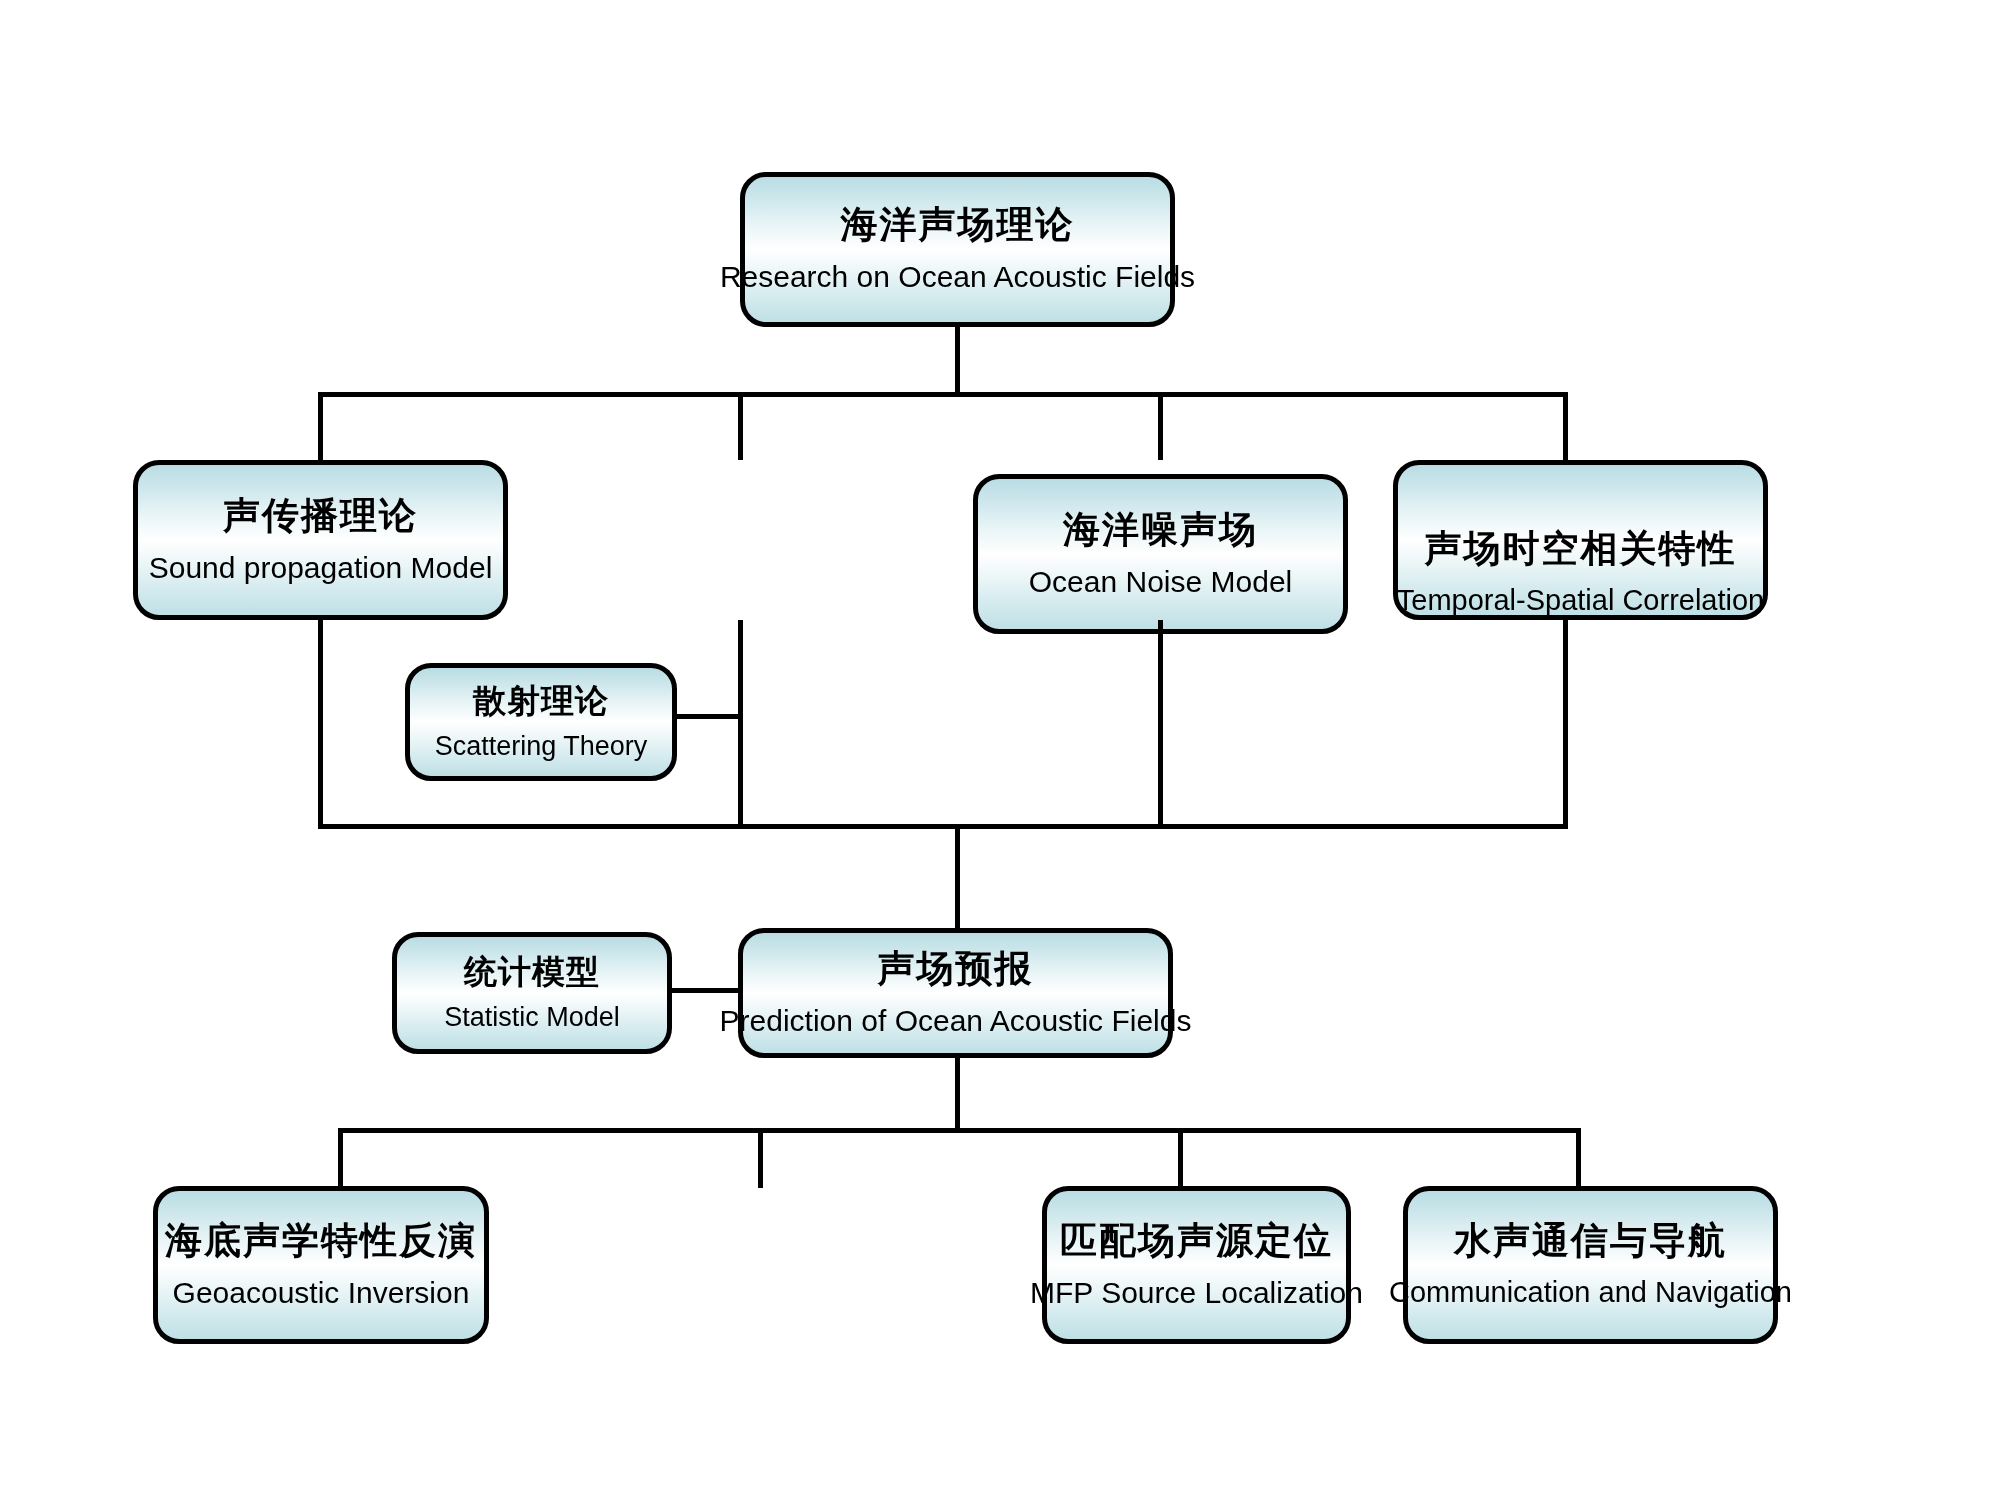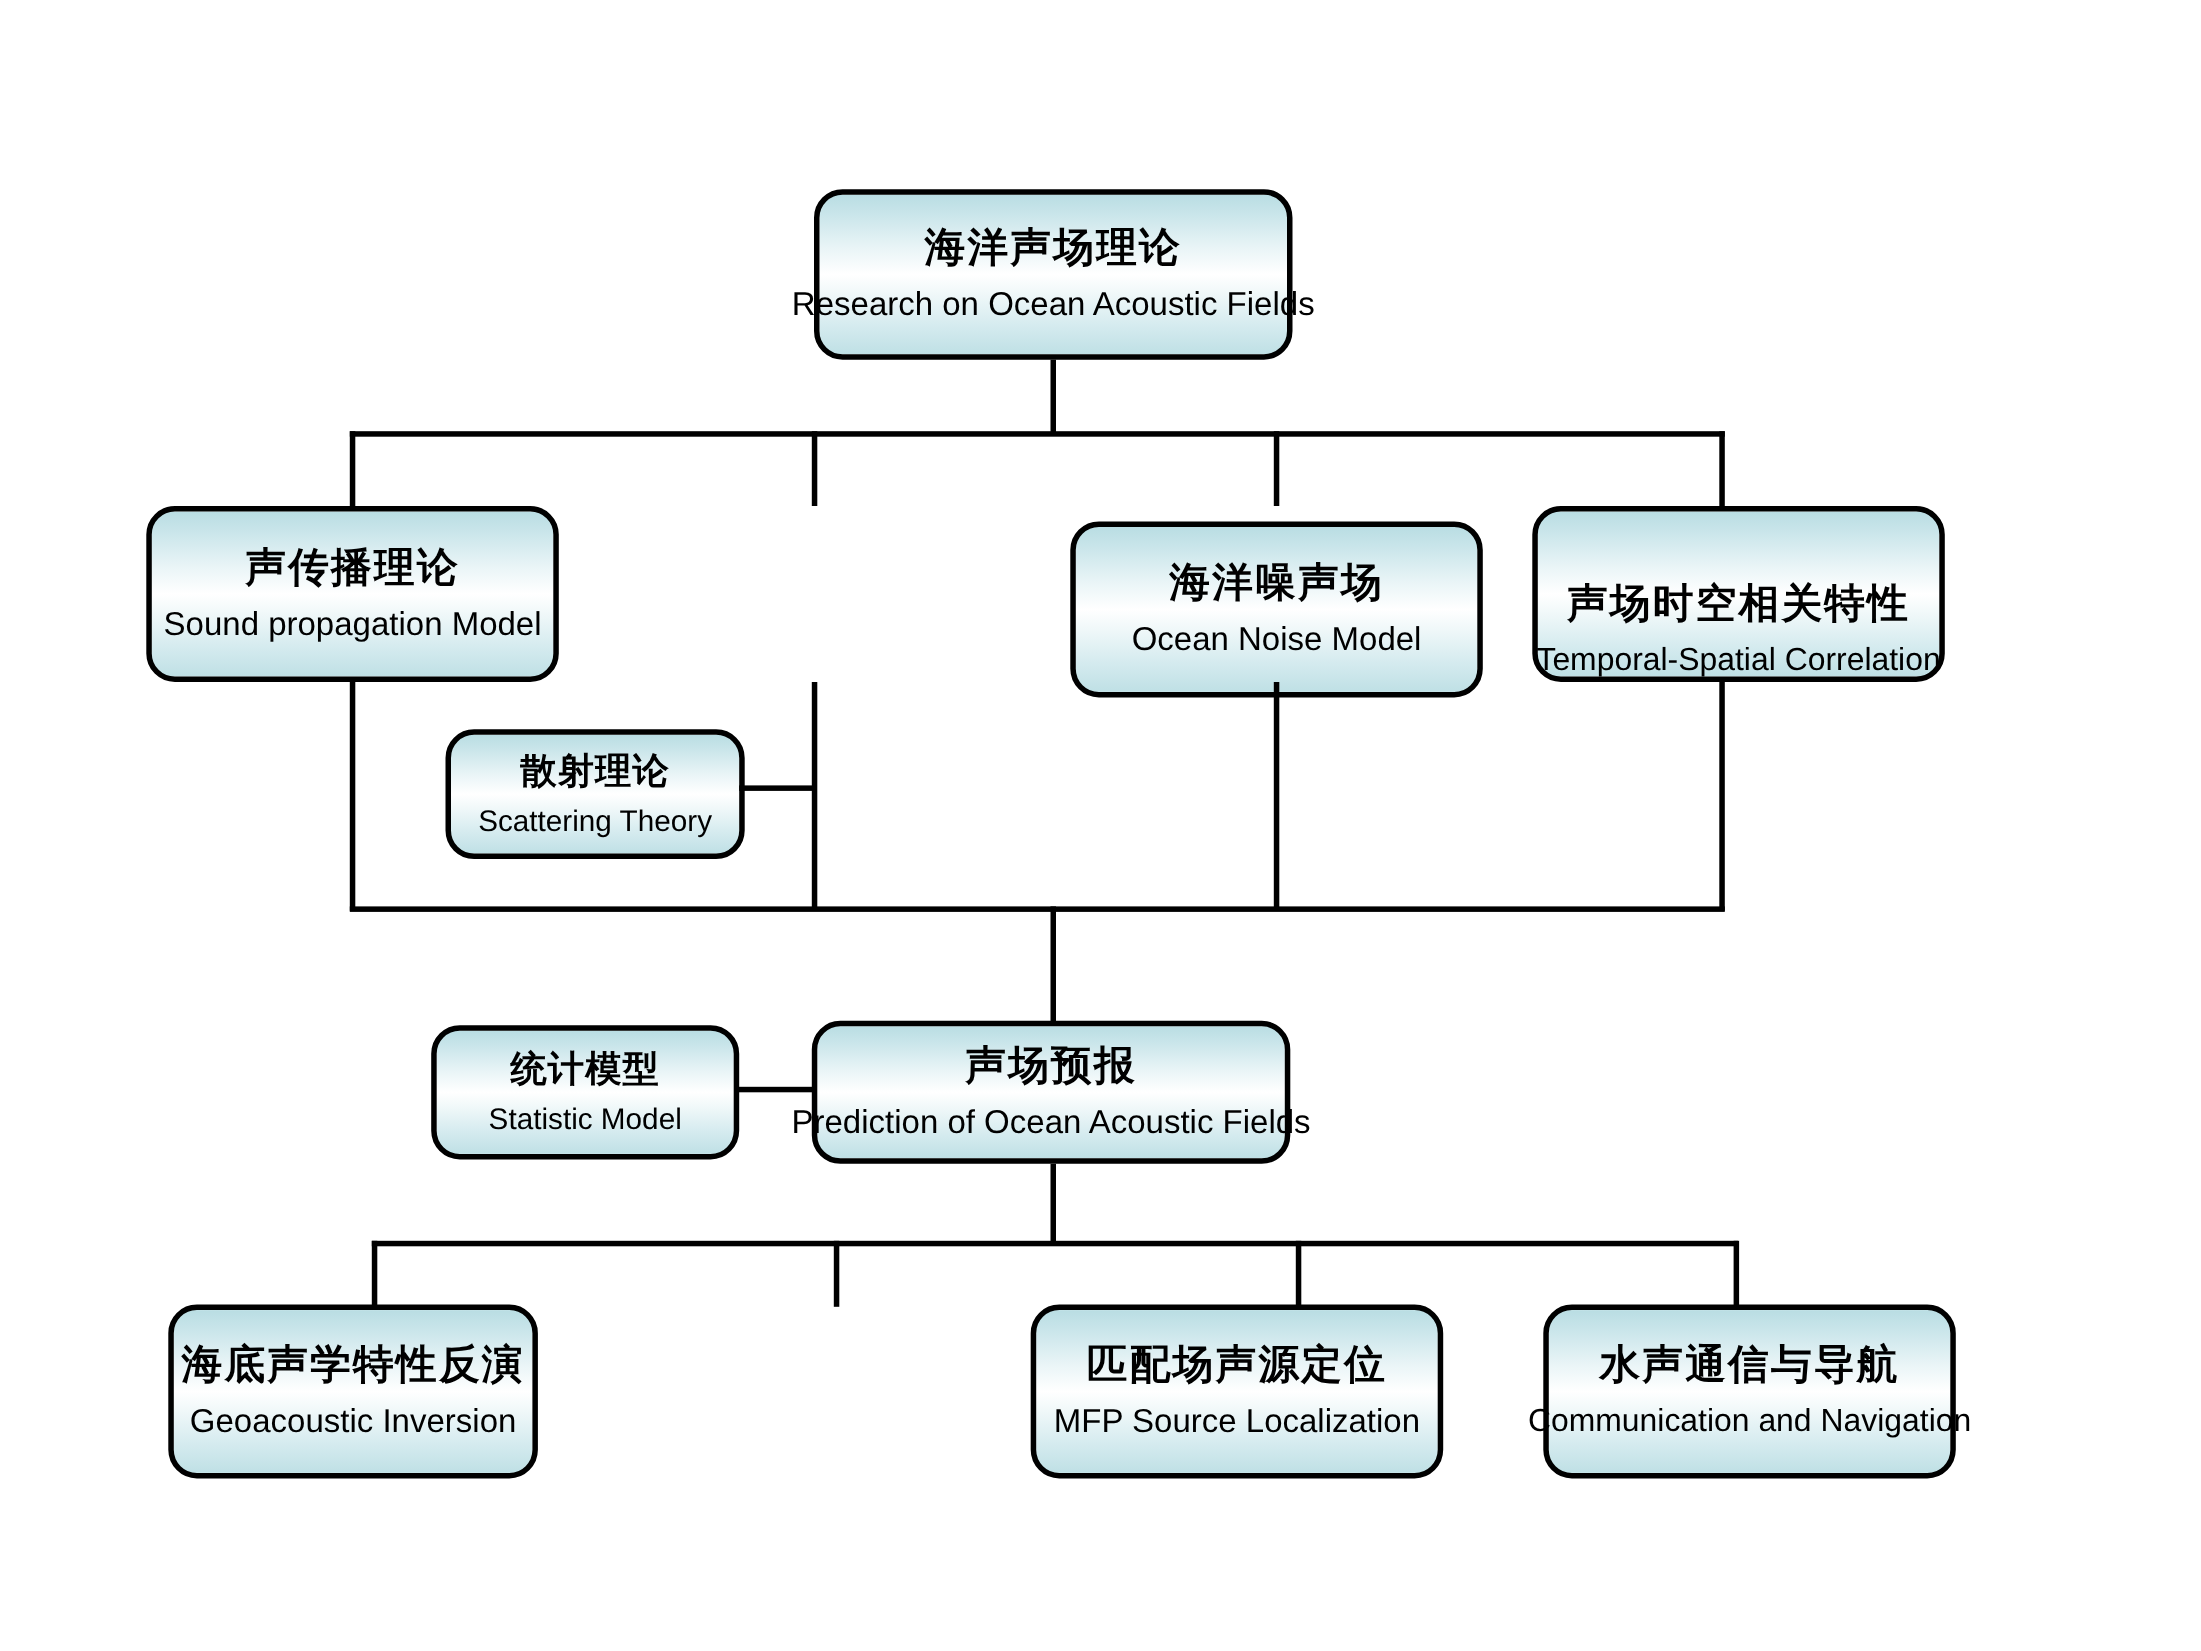--- a/index.html
+++ b/index.html
@@ -135,21 +135,21 @@
   <div class="line v" style="left:758px; top:1128px; height:60px;"></div>
   <div class="line v" style="left:1178px; top:1128px; height:60px;"></div>
   <div class="line v" style="left:1576px; top:1128px; height:60px;"></div>
 
   <div class="node" style="left:153px; top:1186px; width:336px; height:158px;">
     <div class="cn">海底声学特性反演</div>
     <div class="en">Geoacoustic Inversion</div>
   </div>
 
 
-  <div class="node" style="left:937px; top:1186px; width:375px; height:158px;">
+  <div class="node" style="left:1042px; top:1186px; width:309px; height:158px;">
     <div class="cn">匹配场声源定位</div>
     <div class="en">MFP Source Localization</div>
   </div>
 
   <div class="node wide" style="left:1403px; top:1186px; width:375px; height:158px;">
     <div class="cn">水声通信与导航</div>
     <div class="en">Communication and Navigation</div>
   </div>
 
 </div>

